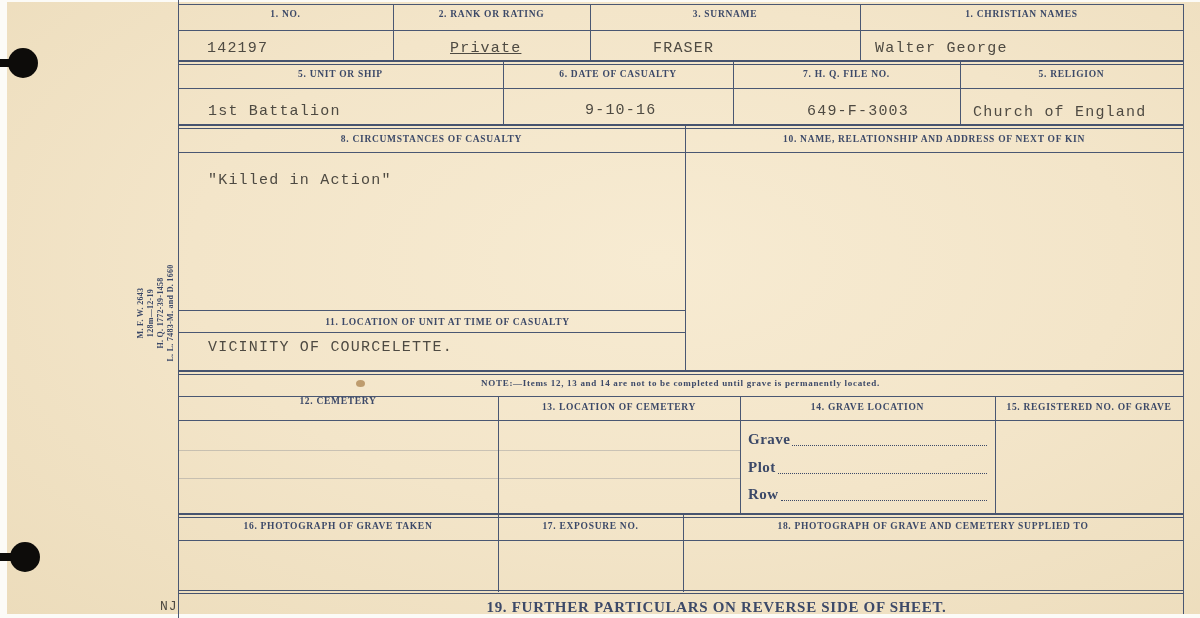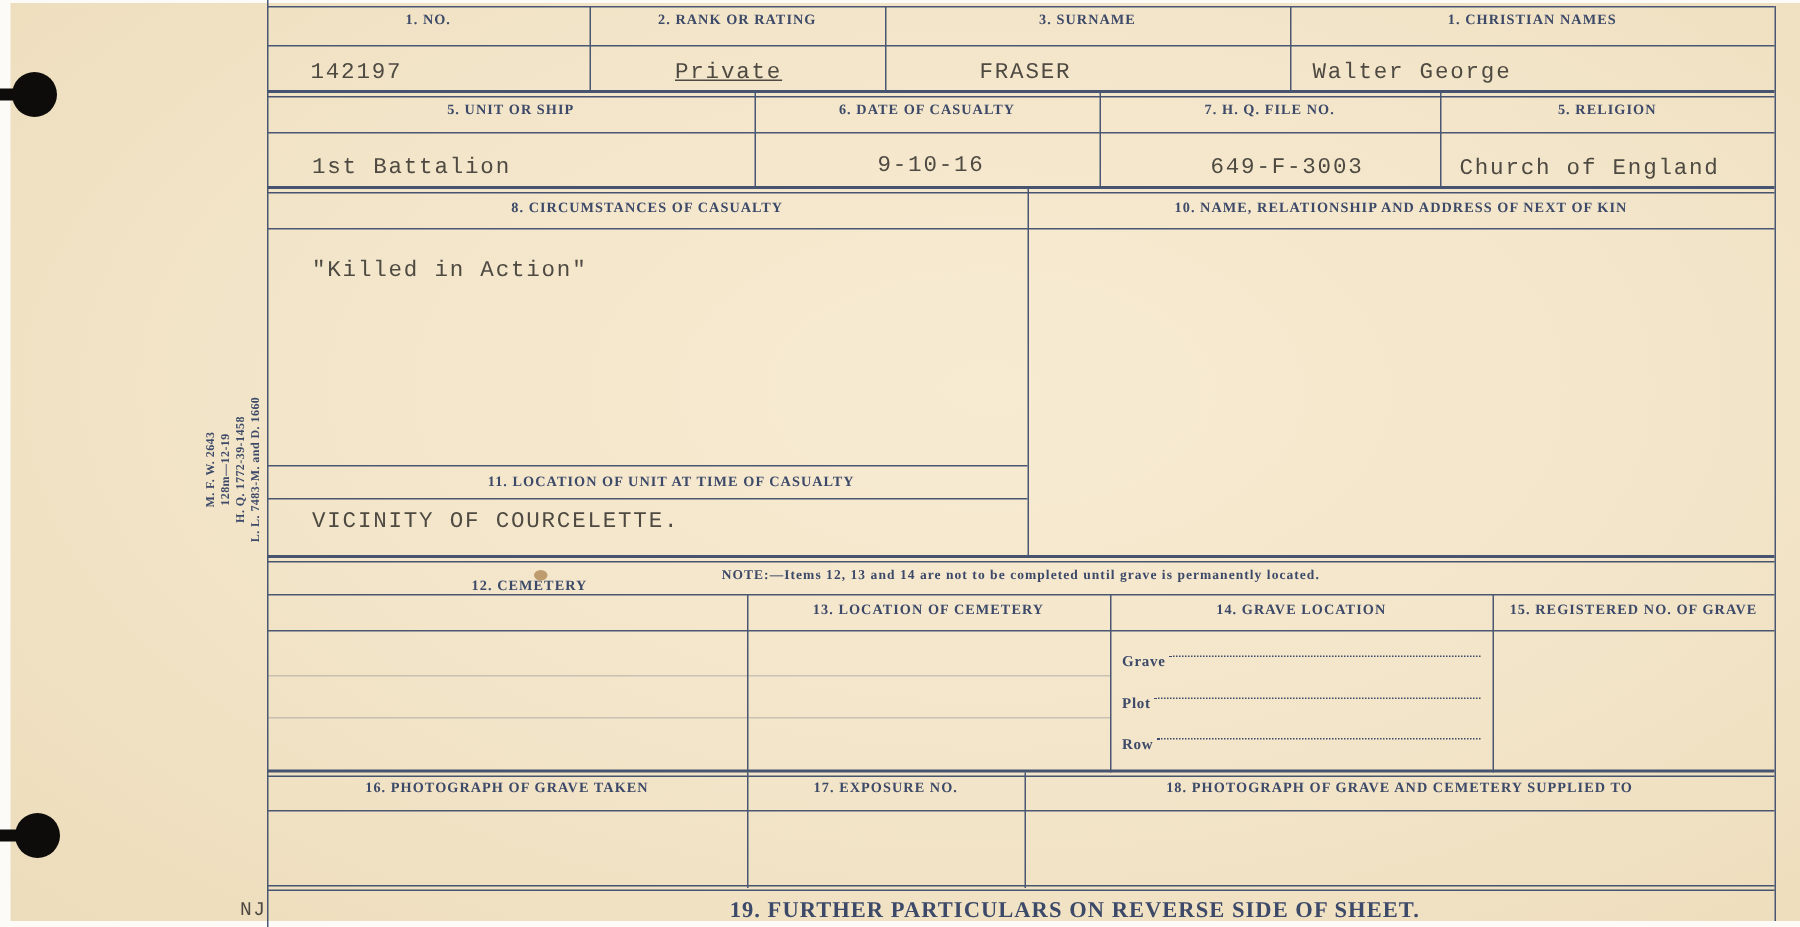--- a/index.html
+++ b/index.html
@@ -27,23 +27,23 @@
   .hline{position:absolute;height:1px;background:#4a5772;left:178px;width:1005px;}
   .dline{
     position:absolute;height:5px;left:178px;width:1005px;
     border-top:2px solid #47546f;border-bottom:1px solid #47546f;
     box-sizing:border-box;background:transparent;
   }
   .faint{position:absolute;height:1px;background:rgba(74,87,114,.25);}
   .hole{position:absolute;background:#0d0c0a;border-radius:50%;}
   .stem{position:absolute;background:#0d0c0a;}
   .leader-row{
-    position:absolute;display:flex;
+    position:absolute;display:flex;align-items:flex-end;
     font-family:"Liberation Serif", serif;
-    font-size:10px;font-weight:700;color:#3c4968;letter-spacing:.5px;
+    font-size:15px;font-weight:700;color:#3c4968;letter-spacing:.5px;
   }
   .leader{flex:1;border-bottom:1.5px dotted #3c4968;margin:0 0 2px 2px;height:1px;}
   #imprint{
     position:absolute;left:97px;top:293px;width:117px;height:40px;
     transform:rotate(-90deg);
     font-family:"Liberation Serif", serif;
     font-size:8px;font-weight:700;color:#3c4968;
     line-height:10px;text-align:center;letter-spacing:.3px;white-space:nowrap;
   }
   .stain{
@@ -116,21 +116,21 @@
   <div class="plabel" style="left:685px;top:134px;width:498px;">10.  NAME, RELATIONSHIP AND ADDRESS OF NEXT OF KIN</div>
   <div class="typed" style="left:208px;top:172px;">"Killed in Action"</div>
   <div class="typed" style="left:700px;top:172px;"></div>
 
   <div class="plabel" style="left:178px;top:317px;width:507px;padding-left:16px;">11.  LOCATION OF UNIT AT TIME OF CASUALTY</div>
   <div class="typed" style="left:208px;top:339px;">VICINITY OF COURCELETTE.</div>
 
   <div class="plabel" style="left:178px;top:378px;width:1005px;font-size:9px;font-weight:700;">NOTE:—Items 12, 13 and 14 are not to be completed until grave is permanently located.</div>
   <div class="stain"></div>
 
-  <div class="plabel" style="left:178px;top:386px;width:320px;padding-left:15px;">12.  CEMETERY</div>
+  <div class="plabel" style="left:178px;top:396px;width:320px;">12.  CEMETERY</div>
   <div class="plabel" style="left:498px;top:402px;width:242px;">13.  LOCATION OF CEMETERY</div>
   <div class="plabel" style="left:740px;top:402px;width:255px;">14.  GRAVE LOCATION</div>
   <div class="plabel" style="left:995px;top:402px;width:188px;">15.  REGISTERED NO. OF GRAVE</div>
 
   <div class="leader-row" style="left:748px;top:436px;width:239px;height:12px;">
     <span>Grave</span>
     <span class="leader"></span>
   </div>
   <div class="leader-row" style="left:748px;top:464px;width:239px;height:12px;">
     <span>Plot</span>

